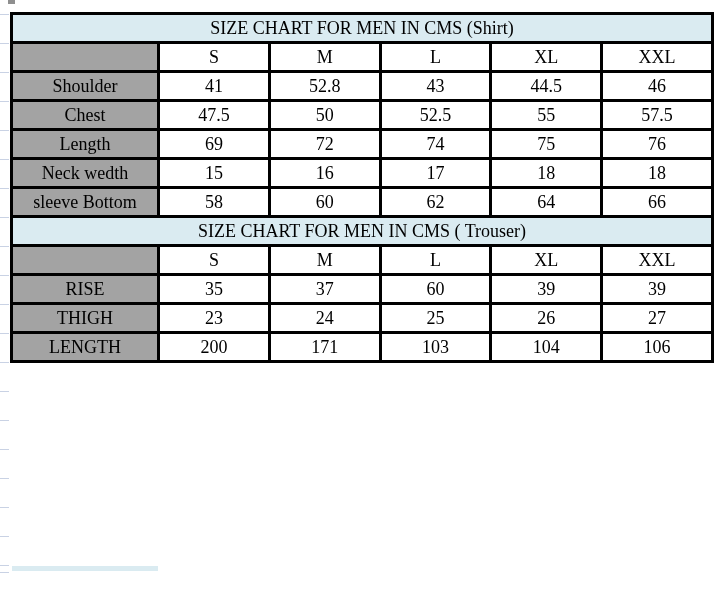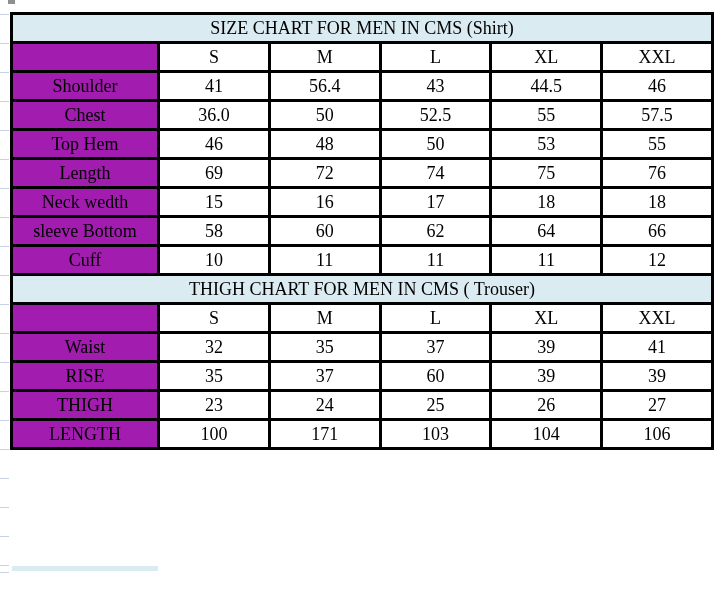--- a/index.html
+++ b/index.html
@@ -62,21 +62,21 @@
     font-size: 18px;
     line-height: 1;
     overflow: hidden;
     white-space: nowrap;
   }
   td.title-cell {
     background: #daebf1;
     font-size: 20px;
   }
   td.label-cell {
-    background: #a21caf;
+    background: #a3a3a3;
     font-size: 18px;
   }
   td.size-cell, td.value-cell {
     background: #ffffff;
   }
   
   .below-sliver {
     position: absolute;
     left: 12px;
     top: 566px;
@@ -110,40 +110,32 @@
           <td class="label-cell"></td>
           <td class="size-cell">S</td>
           <td class="size-cell">M</td>
           <td class="size-cell">L</td>
           <td class="size-cell">XL</td>
           <td class="size-cell">XXL</td>
         </tr>
         <tr>
           <td class="label-cell">Shoulder</td>
           <td class="value-cell">41</td>
-          <td class="value-cell">56.4</td>
+          <td class="value-cell">52.8</td>
           <td class="value-cell">43</td>
           <td class="value-cell">44.5</td>
           <td class="value-cell">46</td>
         </tr>
         <tr>
           <td class="label-cell">Chest</td>
-          <td class="value-cell">36.0</td>
+          <td class="value-cell">47.5</td>
           <td class="value-cell">50</td>
           <td class="value-cell">52.5</td>
           <td class="value-cell">55</td>
           <td class="value-cell">57.5</td>
-        </tr>
-        <tr>
-          <td class="label-cell">Top Hem</td>
-          <td class="value-cell">46</td>
-          <td class="value-cell">48</td>
-          <td class="value-cell">50</td>
-          <td class="value-cell">53</td>
-          <td class="value-cell">55</td>
         </tr>
         <tr>
           <td class="label-cell">Length</td>
           <td class="value-cell">69</td>
           <td class="value-cell">72</td>
           <td class="value-cell">74</td>
           <td class="value-cell">75</td>
           <td class="value-cell">76</td>
         </tr>
         <tr>
@@ -156,65 +148,49 @@
         </tr>
         <tr>
           <td class="label-cell">sleeve Bottom</td>
           <td class="value-cell">58</td>
           <td class="value-cell">60</td>
           <td class="value-cell">62</td>
           <td class="value-cell">64</td>
           <td class="value-cell">66</td>
         </tr>
         <tr>
-          <td class="label-cell">Cuff</td>
-          <td class="value-cell">10</td>
-          <td class="value-cell">11</td>
-          <td class="value-cell">11</td>
-          <td class="value-cell">11</td>
-          <td class="value-cell">12</td>
-        </tr>
-        <tr>
-          <td class="title-cell" colspan="6">THIGH CHART FOR MEN IN CMS ( Trouser)</td>
+          <td class="title-cell" colspan="6">SIZE CHART FOR MEN IN CMS ( Trouser)</td>
         </tr>
         <tr>
           <td class="label-cell"></td>
           <td class="size-cell">S</td>
           <td class="size-cell">M</td>
           <td class="size-cell">L</td>
           <td class="size-cell">XL</td>
           <td class="size-cell">XXL</td>
-        </tr>
-        <tr>
-          <td class="label-cell">Waist</td>
-          <td class="value-cell">32</td>
-          <td class="value-cell">35</td>
-          <td class="value-cell">37</td>
-          <td class="value-cell">39</td>
-          <td class="value-cell">41</td>
         </tr>
         <tr>
           <td class="label-cell">RISE</td>
           <td class="value-cell">35</td>
           <td class="value-cell">37</td>
           <td class="value-cell">60</td>
           <td class="value-cell">39</td>
           <td class="value-cell">39</td>
         </tr>
         <tr>
           <td class="label-cell">THIGH</td>
           <td class="value-cell">23</td>
           <td class="value-cell">24</td>
           <td class="value-cell">25</td>
           <td class="value-cell">26</td>
           <td class="value-cell">27</td>
         </tr>
         <tr>
           <td class="label-cell">LENGTH</td>
-          <td class="value-cell">100</td>
+          <td class="value-cell">200</td>
           <td class="value-cell">171</td>
           <td class="value-cell">103</td>
           <td class="value-cell">104</td>
           <td class="value-cell">106</td>
         </tr>
       </tbody>
   </table>
 
   <div class="below-sliver"></div>
 </div>

